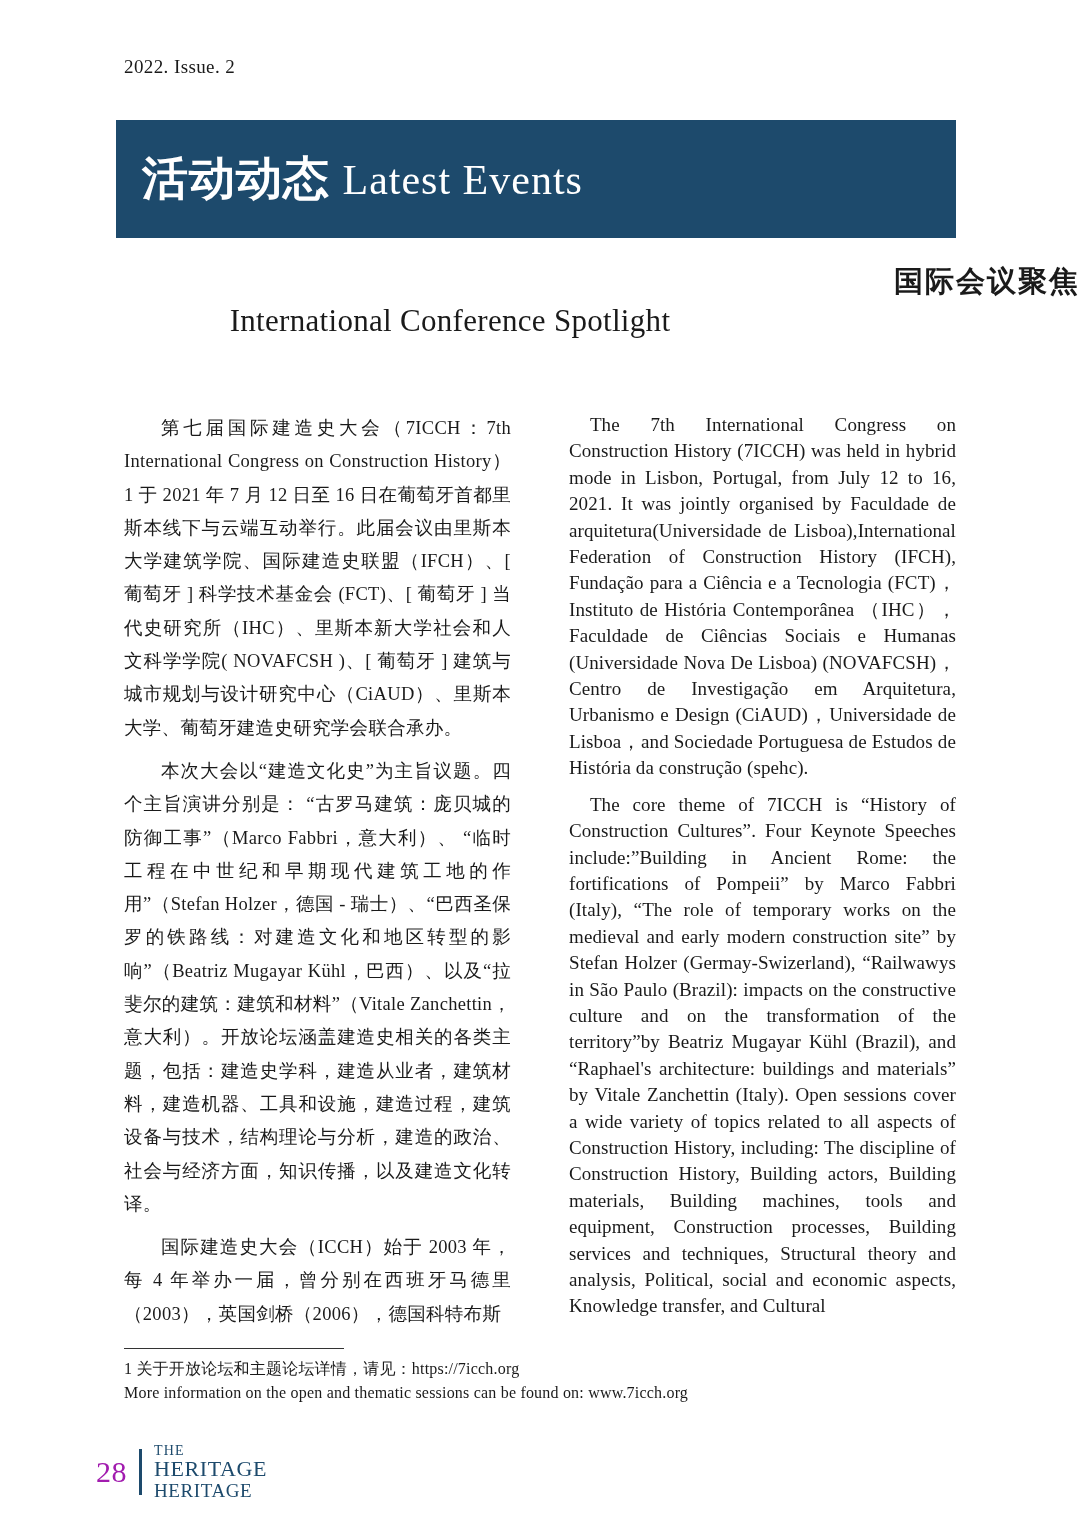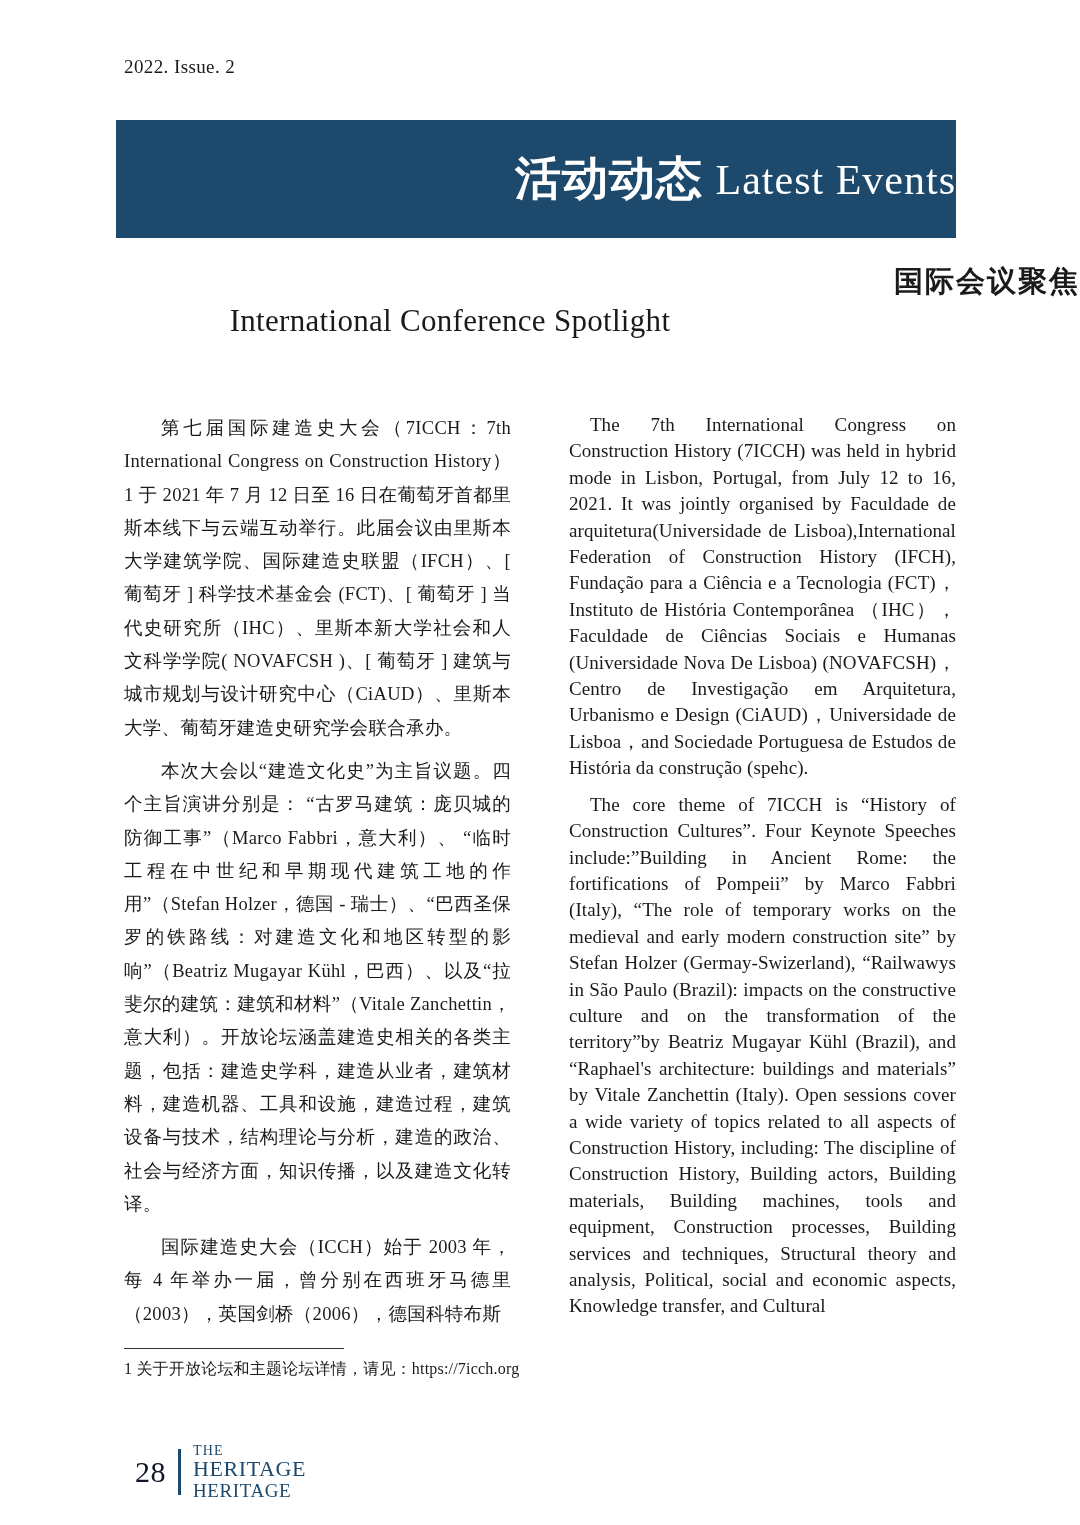--- a/index.html
+++ b/index.html
@@ -30,21 +30,20 @@
   }
   .banner {
     position: absolute;
     left: 116px;
     top: 120px;
     width: 840px;
     height: 118px;
     background: #1d4a6c;
     display: flex;
     align-items: center;
-    justify-content: flex-end;
   }
   .banner-title {
     color: #ffffff;
     font-size: 46px;
     letter-spacing: 1px;
     padding-left: 26px;
     font-family: "Liberation Serif", serif;
     white-space: nowrap;
   }
   .banner-title .cn {
@@ -127,23 +126,22 @@
   .footer {
     position: absolute;
     left: 96px;
     top: 1444px;
     display: flex;
     align-items: center;
     gap: 12px;
   }
   .page-number {
     font-size: 30px;
-    color: #0f172a;
+    color: #a21caf;
     letter-spacing: 0.5px;
-    margin-left: 39px;
   }
   .footer-bar {
     width: 3px;
     height: 46px;
     background: #1d4a6c;
   }
   .brand {
     display: flex;
     flex-direction: column;
     justify-content: center;
@@ -190,20 +188,21 @@
     </div>
     <div class="col col-en">
       <p class="first">The 7th International Congress on Construction History  (7ICCH) was held in hybrid mode in Lisbon, Portugal, from July 12 to 16, 2021. It was jointly organised by Faculdade de arquitetura(Universidade de Lisboa),International Federation of Construction History (IFCH), Fundação para a Ciência e a Tecnologia (FCT)，Instituto de História Contemporânea （IHC），Faculdade de Ciências Sociais e Humanas (Universidade Nova De Lisboa) (NOVAFCSH)，Centro de Investigação em Arquitetura, Urbanismo e Design (CiAUD)，Universidade de Lisboa，and Sociedade Portuguesa de Estudos de História da construção (spehc).</p>
       <p>The core theme of 7ICCH is “History of Construction Cultures”. Four Keynote Speeches include:”Building in Ancient Rome: the fortifications of Pompeii” by Marco Fabbri (Italy), “The role of temporary works on the medieval and early modern construction site” by Stefan Holzer (Germay-Swizerland), “Railwawys in São Paulo (Brazil): impacts on the constructive culture and on the transformation of the territory”by Beatriz Mugayar Kühl (Brazil), and “Raphael's architecture: buildings and materials” by Vitale Zanchettin (Italy). Open sessions cover a wide variety of topics related to all aspects of Construction History, including: The discipline of Construction History, Building actors, Building materials, Building machines, tools and equipment, Construction processes, Building services and techniques, Structural theory and analysis, Political, social and economic aspects, Knowledge transfer, and Cultural</p>
     </div>
   </div>
 
   <div class="footnote">
     <div class="footnote-rule"></div>
     <div class="footnote-line">1 关于开放论坛和主题论坛详情，请见：https://7icch.org</div>
+    <div class="footnote-line">More information on the open and thematic sessions can be found on: www.7icch.org</div>
   </div>
 
   <div class="footer">
     <div class="page-number">28</div>
     <div class="footer-bar"></div>
     <div class="brand">
       <div class="l1">THE</div>
       <div class="l2">HERITAGE</div>
       <div class="l3">HERITAGE</div>
     </div>

